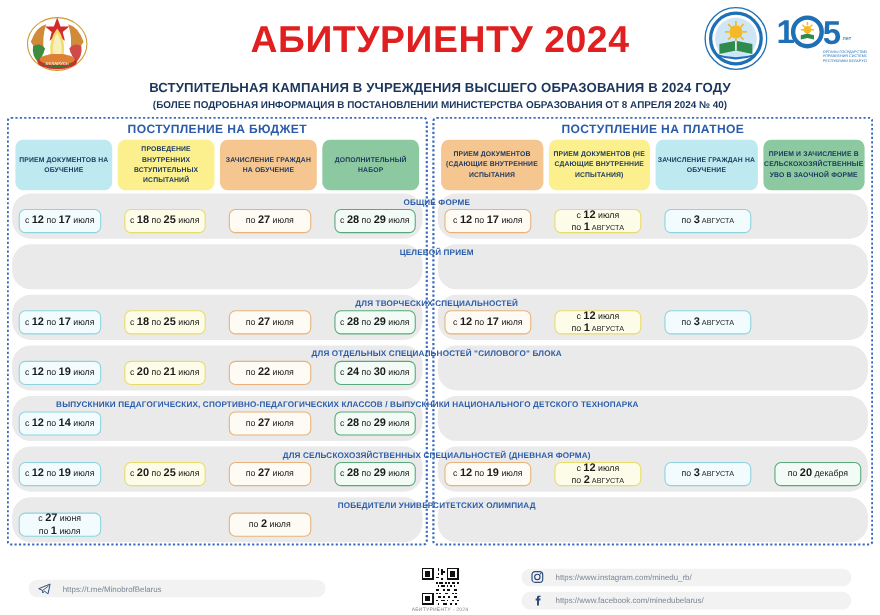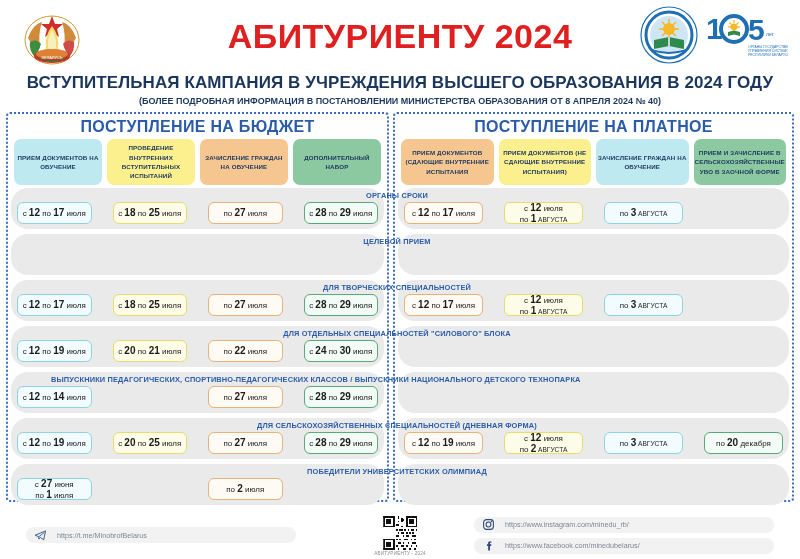--- a/index.html
+++ b/index.html
@@ -36,21 +36,21 @@
   }
   .logo-circle { width: 58px; height: 58px; }
   .logo-105 { width: 84px; height: 52px; }
 
   
   .subtitle-wrap {
     text-align: center;
     padding: 1px 0 6px 0;
   }
   .subtitle-1 {
-    font-size: 17px; font-weight: bold; color: #1b365d;
+    font-size: 12px; font-weight: bold; color: #1b365d;
     letter-spacing: 0.1px;
   }
   .subtitle-2 {
     font-size: 9px; font-weight: bold; color: #1b365d;
     margin-top: 3px;
   }
 
   
   .panels {
     display: flex;
@@ -62,21 +62,21 @@
     border: 2px dotted #3a6bbf;
     border-radius: 4px;
     position: relative;
     padding: 4px 3px 3px 3px;
   }
   .panel-budget { width: 383px; }
   .panel-paid   { width: 401px; }
 
   .panel-title {
     text-align: center;
-    font-size: 16px;
+    font-size: 11px;
     font-weight: bold;
     color: #2a5caa;
     letter-spacing: 0.3px;
     margin-bottom: 3px;
   }
 
   
   .col-heads { display: flex; gap: 5px; padding: 0 3px; height: 46px; }
   .col-head {
     flex: 1;
@@ -271,21 +271,21 @@
         </div>
         <div class="col-head c-orange">
           <span>ЗАЧИСЛЕНИЕ ГРАЖДАН НА ОБУЧЕНИЕ</span>
         </div>
         <div class="col-head c-green">
           <span>ДОПОЛНИТЕЛЬНЫЙ НАБОР</span>
         </div>
       </div>
     <div class="rows" id="budget-rows">
         <div class="row">
-          <div class="row-label" style="width: 772px;">ОРГАНЫ СРОКИ</div>
+          <div class="row-label" style="width: 772px;">ОБЩИЕ ФОРМЕ</div>
           <div class="row-cells">
             <div class="cell b-blue">
               <div>с <b>12</b> по <b>17</b> июля</div>
             </div>
             <div class="cell b-yellow">
               <div>с <b>18</b> по <b>25</b> июля</div>
             </div>
             <div class="cell b-orange">
               <div>по <b>27</b> июля</div>
             </div>

